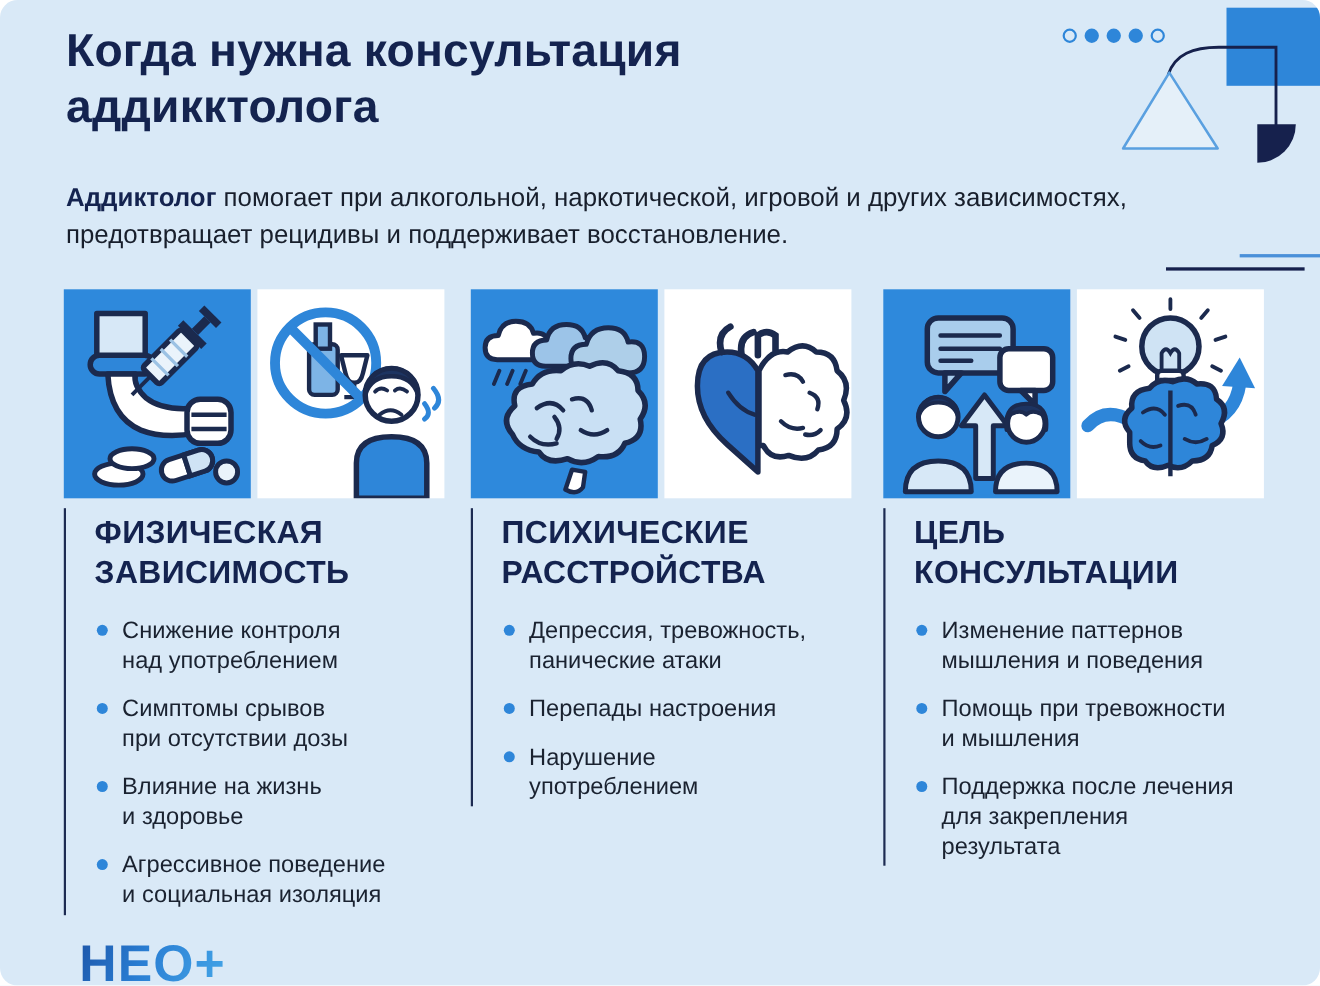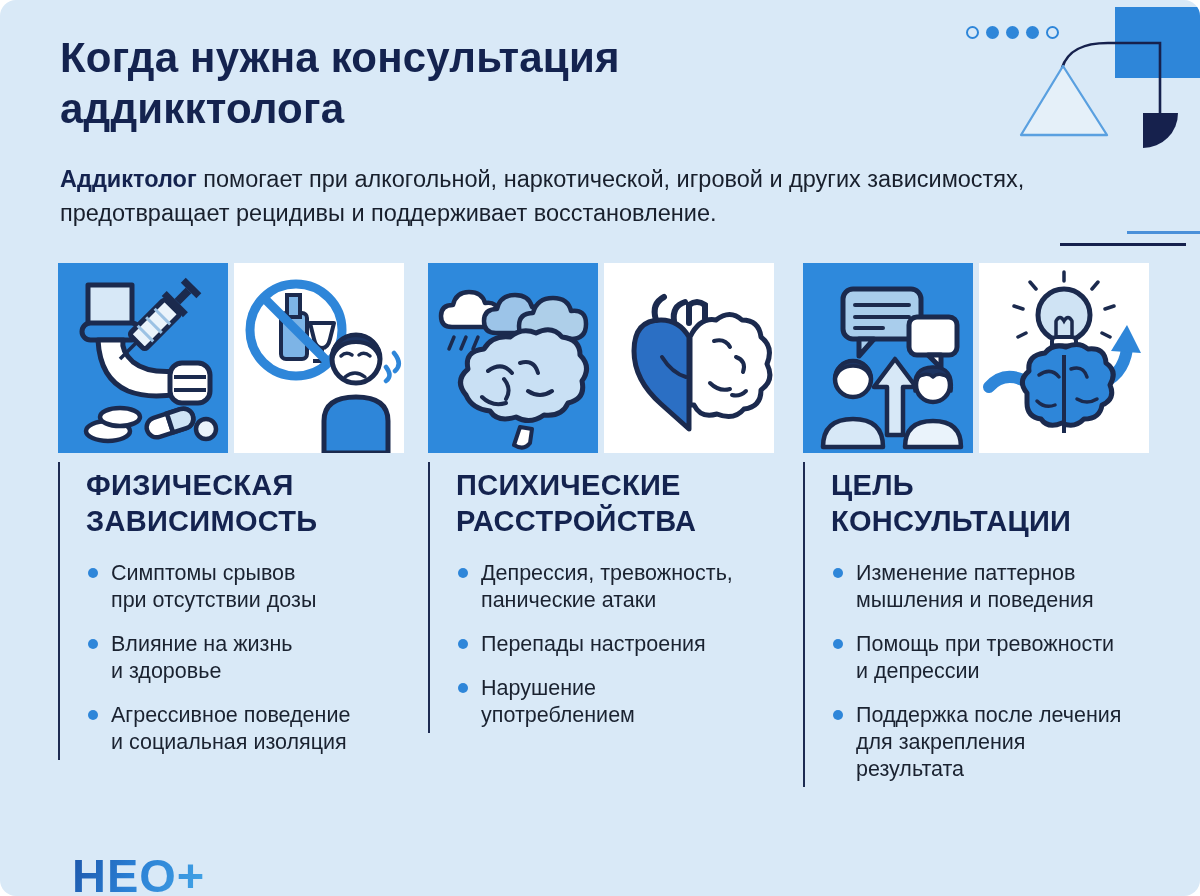--- a/index.html
+++ b/index.html
@@ -3,21 +3,21 @@
 <meta charset="utf-8">
 <style>
   html,body{margin:0;padding:0;background:#ffffff;}
   .poster{
     position:relative;width:1200px;height:896px;background:#d9e9f7;
     border-radius:16px;overflow:hidden;
     font-family:"Liberation Sans",sans-serif;color:#1a2230;
   }
   
   .title{
-    position:absolute;left:60px;top:32px;margin:0;
+    position:absolute;left:60px;top:20px;margin:0;
     font-size:42px;line-height:1.22;font-weight:800;color:#14234f;
     white-space:pre-line;letter-spacing:.2px;
   }
   .intro{
     position:absolute;left:60px;top:163px;width:1030px;margin:0;
     font-size:23.5px;line-height:1.44;color:#181f2c;
   }
   .intro b{font-weight:800;color:#14234f;}
   
   .dots{position:absolute;left:966px;top:26px;display:flex;gap:7px;}
@@ -127,20 +127,22 @@
           <path d="M111,114 q10,-8 20,0" stroke="#1b2a4e" stroke-width="3.5" fill="none" stroke-linecap="round"></path>
           <path d="M90,190 v-32 q0,-24 32,-24 q32,0 32,24 v32 z" fill="#2e86d9" stroke="#1b2a4e" stroke-width="5" stroke-linejoin="round"></path>
           <path d="M152,104 q7,9 0,14 M160,90 q9,11 1,18" stroke="#2e86d9" stroke-width="4.5" fill="none" stroke-linecap="round"></path>
         </svg>
       </div>
     </div>
     <div class="col-body">
       <h2 class="col-heading">ФИЗИЧЕСКАЯ
 ЗАВИСИМОСТЬ</h2>
       <ul class="bullets">
+        <li>Снижение контроля
+над употреблением</li>
         <li>Симптомы срывов
 при отсутствии дозы</li>
         <li>Влияние на жизнь
 и здоровье</li>
         <li>Агрессивное поведение
 и социальная изоляция</li>
       </ul>
     </div>
   </section>
 
@@ -216,21 +218,21 @@
         </svg>
       </div>
     </div>
     <div class="col-body">
       <h2 class="col-heading">ЦЕЛЬ
 КОНСУЛЬТАЦИИ</h2>
       <ul class="bullets">
         <li>Изменение паттернов
 мышления и поведения</li>
         <li>Помощь при тревожности
-и депрессии</li>
+и мышления</li>
         <li>Поддержка после лечения
 для закрепления
 результата</li>
       </ul>
     </div>
   </section>
 
   <div class="logo">НЕО+</div>
 
 </div>

